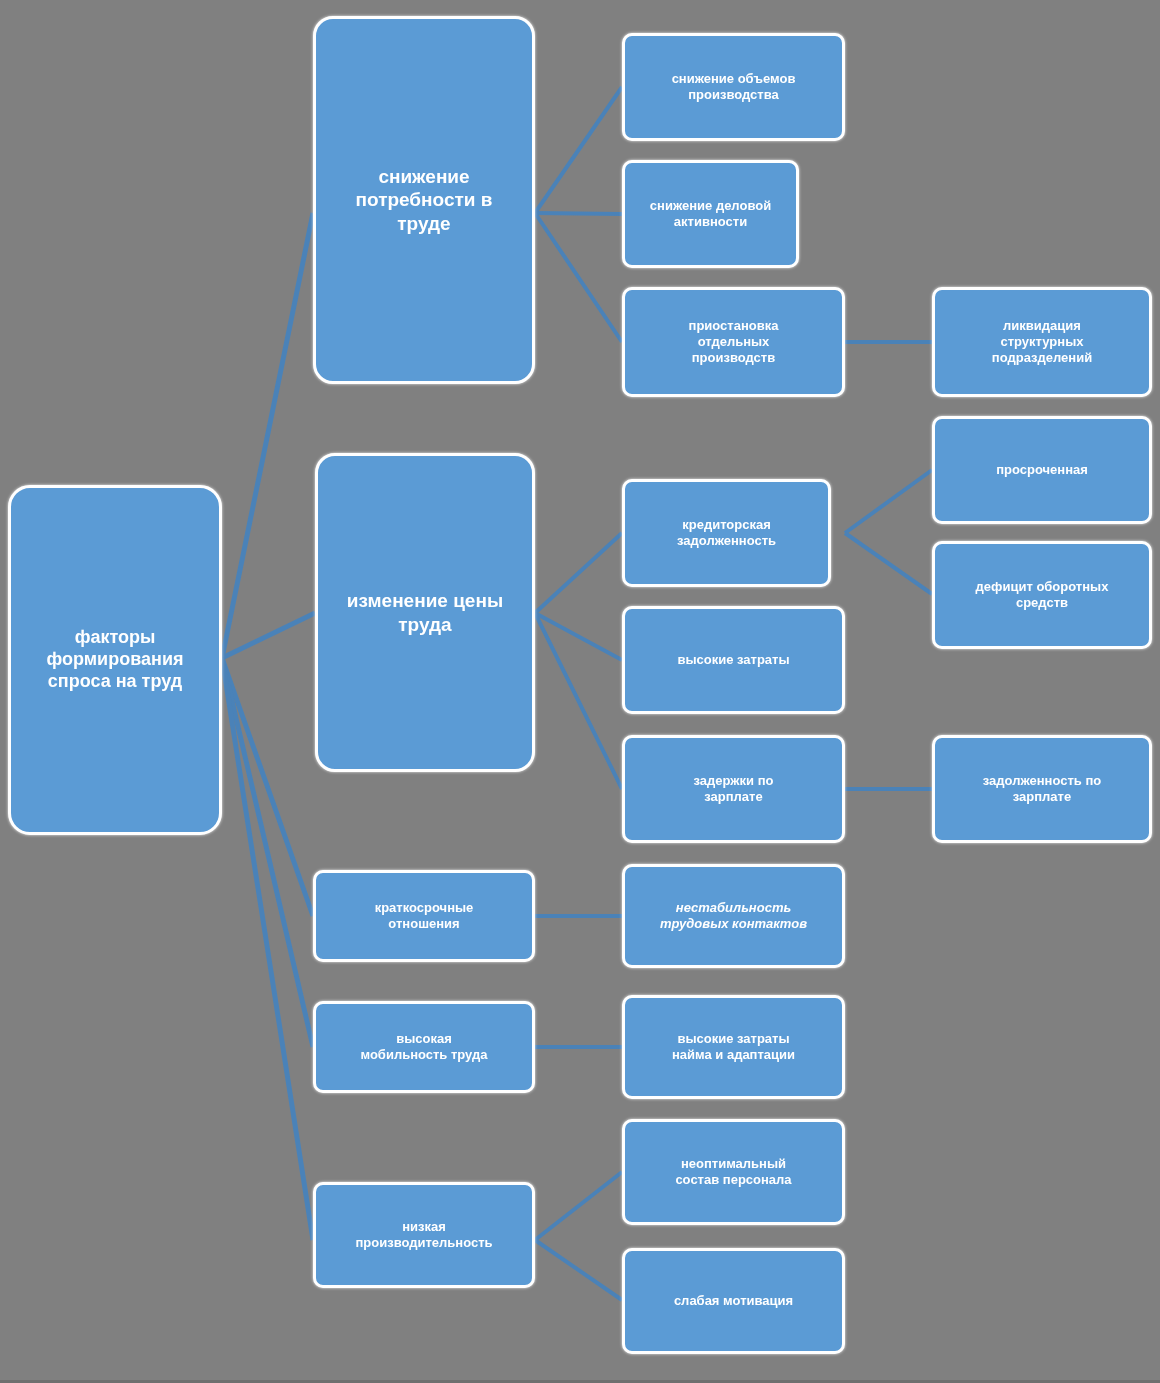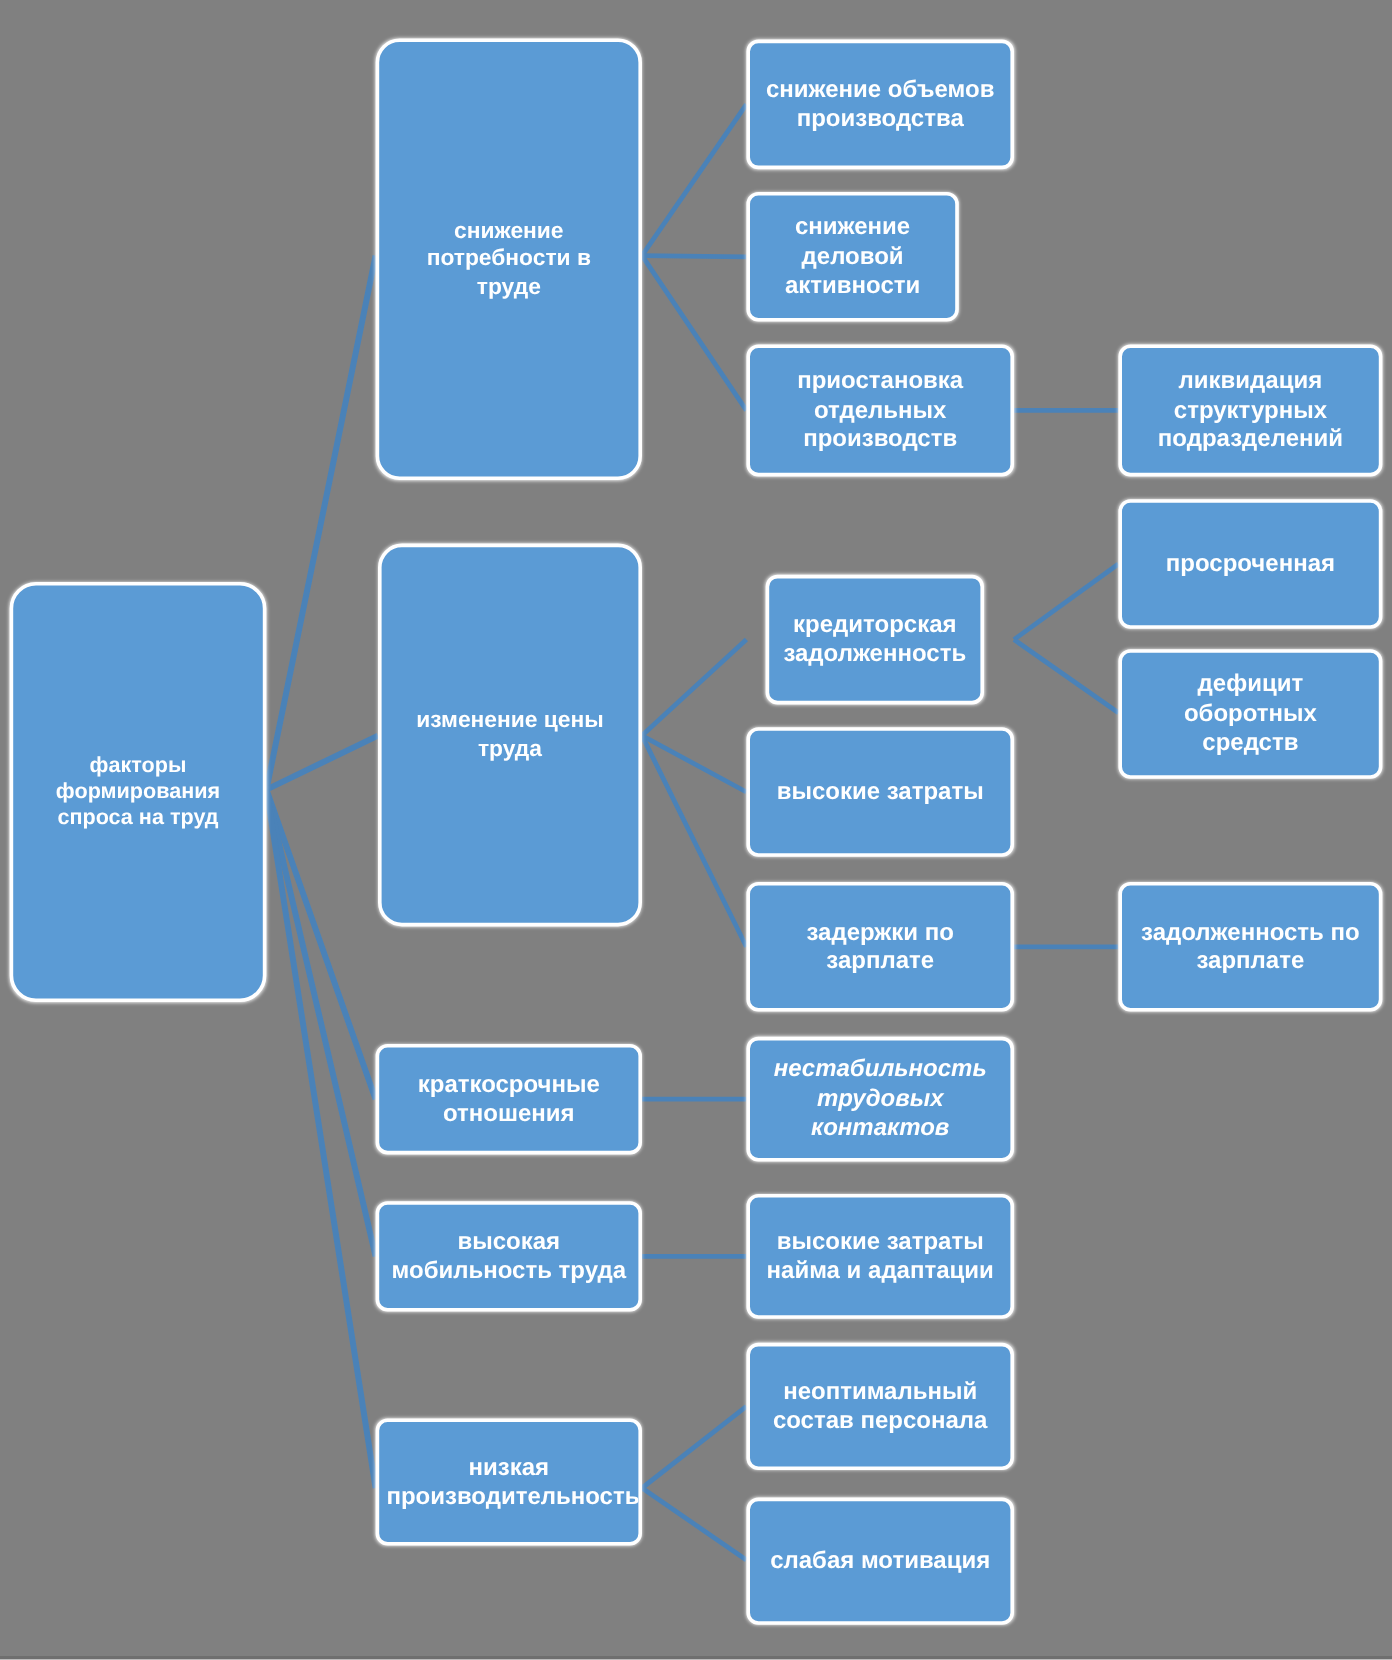--- a/index.html
+++ b/index.html
@@ -47,21 +47,21 @@
   .node.lvl1   { border-radius: 20px; }
   .node.lvl2   { border-radius: 10px; }
   .node.lvl3   { border-radius: 10px; }
   .node-label {
     display: block;
     width: 100%;
     white-space: pre-line;
   }
   .fs-20 { font-size: 18px; }
   .fs-19 { font-size: 19px; }
-  .fs-18 { font-size: 20px; }
+  .fs-18 { font-size: 13px; }
   .bottom-strip {
     position: absolute;
     left: 0;
     bottom: 0;
     width: 1160px;
     height: 3px;
     background: #6f6f6f;
     z-index: 3;
   }
 </style>
@@ -102,21 +102,21 @@
       <path d="M535,1240 L622,1300" stroke-width="4"></path>
     </g>
   </svg>
 
   <div class="node root fs-20" style="left:8px; top:485px; width:214px; height:350px;">
     <span class="node-label">факторы
 формирования
 спроса  на труд</span>
   </div>
 
-  <div class="node lvl1 fs-19" style="left:313px; top:32px; width:222px; height:368px;justify-content:center;">
+  <div class="node lvl1 fs-19" style="left:313px; top:16px; width:222px; height:368px;justify-content:center;">
     <span class="node-label">снижение
 потребности в
 труде</span>
   </div>
 
   <div class="node lvl1 fs-19" style="left:315px; top:453px; width:220px; height:319px;">
     <span class="node-label">изменение цены
 труда</span>
   </div>
 
@@ -144,21 +144,21 @@
     <span class="node-label">снижение деловой
 активности</span>
   </div>
 
   <div class="node lvl2 fs-18" style="left:622px; top:287px; width:223px; height:110px;">
     <span class="node-label">приостановка
 отдельных
 производств</span>
   </div>
 
-  <div class="node lvl2 fs-18" style="left:638px; top:479px; width:182px; height:108px;">
+  <div class="node lvl2 fs-18" style="left:622px; top:479px; width:209px; height:108px;">
     <span class="node-label">кредиторская
 задолженность</span>
   </div>
 
   <div class="node lvl2 fs-18" style="left:622px; top:606px; width:223px; height:108px;">
     <span class="node-label">высокие затраты</span>
   </div>
 
   <div class="node lvl2 fs-18" style="left:622px; top:735px; width:223px; height:108px;">
     <span class="node-label">задержки по

